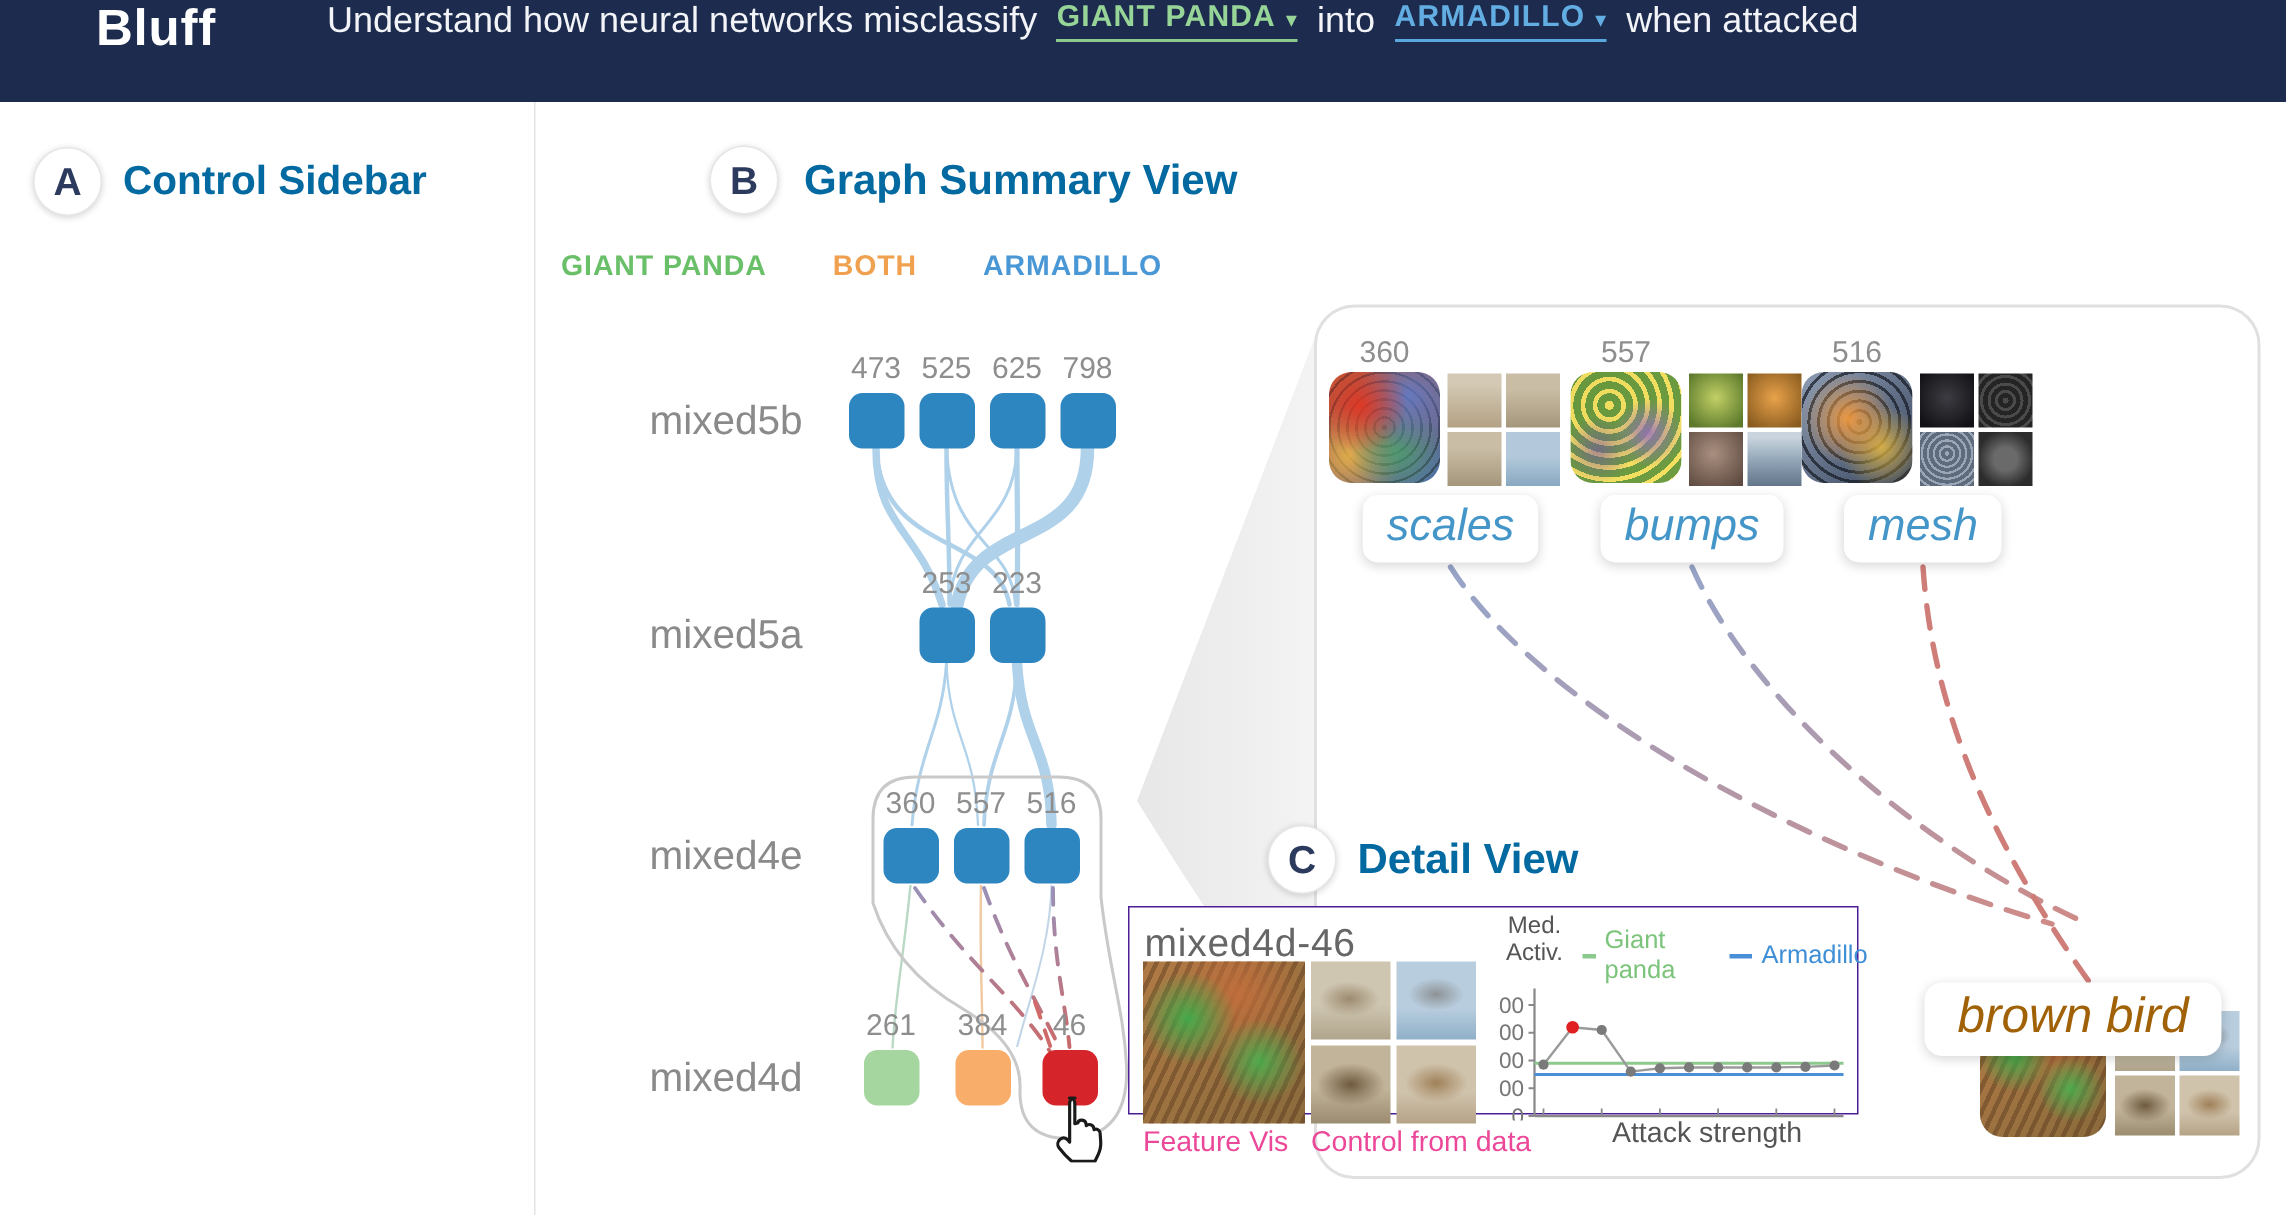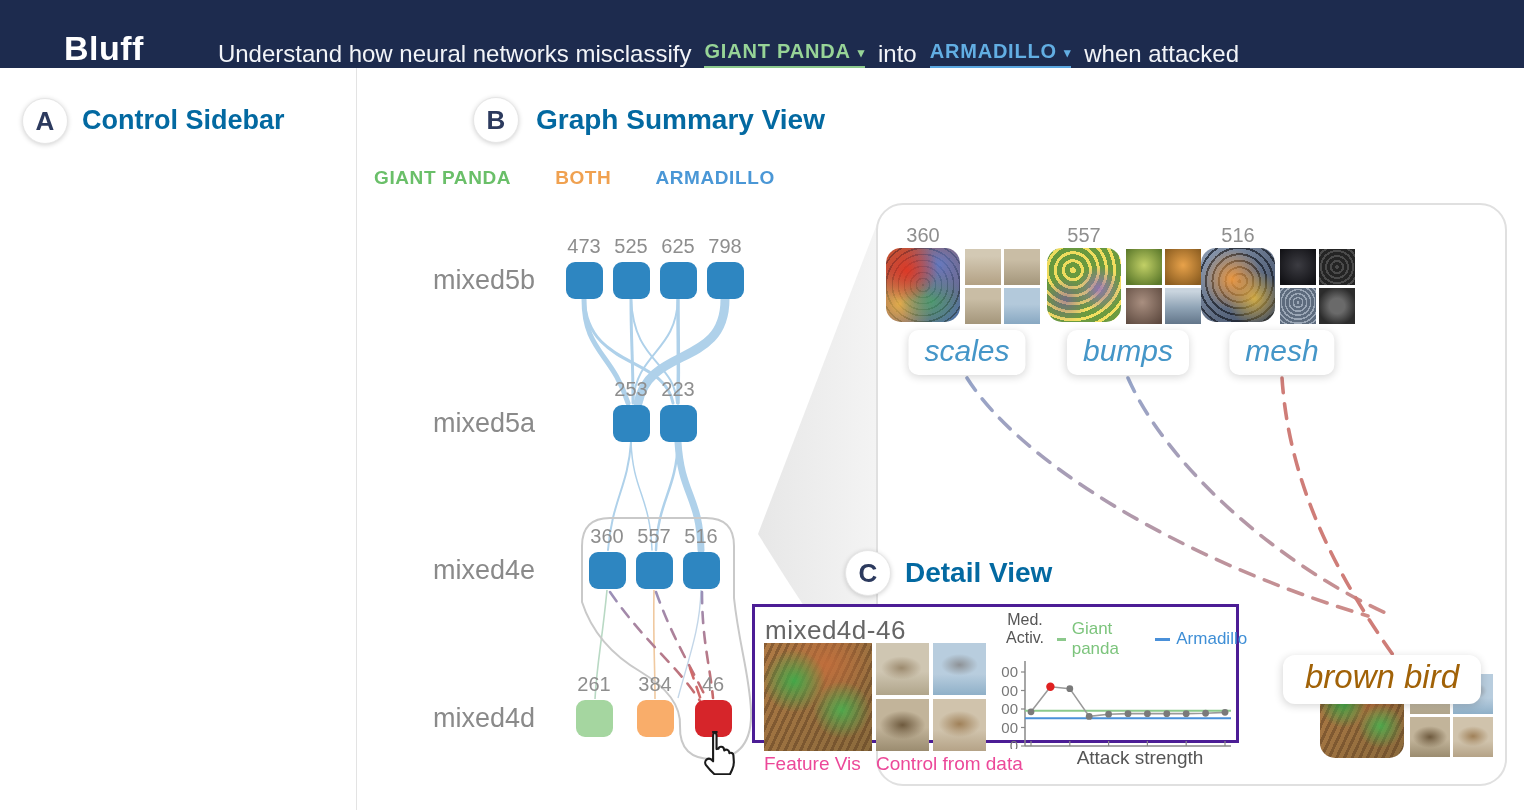--- a/index.html
+++ b/index.html
@@ -2,21 +2,21 @@
 <html><head>
 <meta charset="utf-8">
 <style>
   * { margin:0; padding:0; box-sizing:border-box; }
   body { background:#fff; font-family:"Liberation Sans", sans-serif; }
   .stage { position:relative; width:1524px; height:810px; background:#fff; overflow:hidden; }
   .abs { position:absolute; }
 
   
   .topbar { position:absolute; top:0; left:0; width:1524px; height:68px; background:#1d2b4e;
-            display:flex; align-items:flex-end; color:#fff; z-index:10; }
+            display:flex; align-items:flex-start; color:#fff; z-index:10; }
   .logo { margin-left:64px; font-size:34px; font-weight:700; letter-spacing:.5px; }
   .sentence { margin-left:74px; font-size:24px; font-weight:500; color:#f2f4f8;
               display:flex; align-items:center; gap:13px; }
   .class-chip { font-size:20px; font-weight:700; letter-spacing:.8px; padding-bottom:3px;
                 border-bottom:2px solid; display:inline-flex; align-items:center; gap:7px; cursor:pointer; }
   .chip-green { color:#97d497; border-color:#8cc98c; }
   .chip-blue  { color:#62aee3; border-color:#5aa7e0; }
   .caret { font-size:13px; transform:translateY(1px); }
 
   
@@ -69,21 +69,21 @@
               white-space:nowrap; z-index:7;margin-top:35px; }
   .hl-block { position:absolute; left:1286px; top:674px; width:215px; height:92px; z-index:6; }
   .hl-num { position:absolute; left:0; top:6px; width:28px; font-size:25px; color:#8e8e8e; text-align:right; }
   .hl-fv { position:absolute; left:34px; top:0; width:84px; height:84px; border-radius:15px; }
   .hl-grid { position:absolute; left:124px; top:0; width:83px; height:83px; display:grid;
              grid-template-columns:40px 40px; grid-template-rows:40px 40px; gap:3px; }
   .hl-grid div { width:40px; height:40px; }
 
   
   .detail-card { position:absolute; left:752px; top:604px; width:487px; height:139px; background:#fff;
-                 border:3px solid #4c1d95; z-index:8; }
+                 border:1px solid #4c1d95; z-index:8; }
   .dc-title { position:absolute; left:10px; top:8px; font-size:26px; color:#666; letter-spacing:.5px; }
   .dc-fv { position:absolute; left:9px; top:36px; width:108px; height:108px; }
   .dc-grid { position:absolute; left:121px; top:36px; width:110px; height:108px; display:grid;
              grid-template-columns:53px 53px; grid-template-rows:52px 52px; gap:4px; }
   .dc-grid div { width:53px; height:52px; }
   .dc-caption { position:absolute; font-size:19px; color:#ec4899; top:146px; }
   .dc-ylabel { position:absolute; left:242px; top:4px; width:56px; text-align:center;
                font-size:16px; color:#555; line-height:1.15; }
   .dc-legend { position:absolute; left:302px; top:12px; display:flex; gap:30px; }
   .dc-legend .item { display:flex; align-items:center; gap:6px; font-size:17px; }

